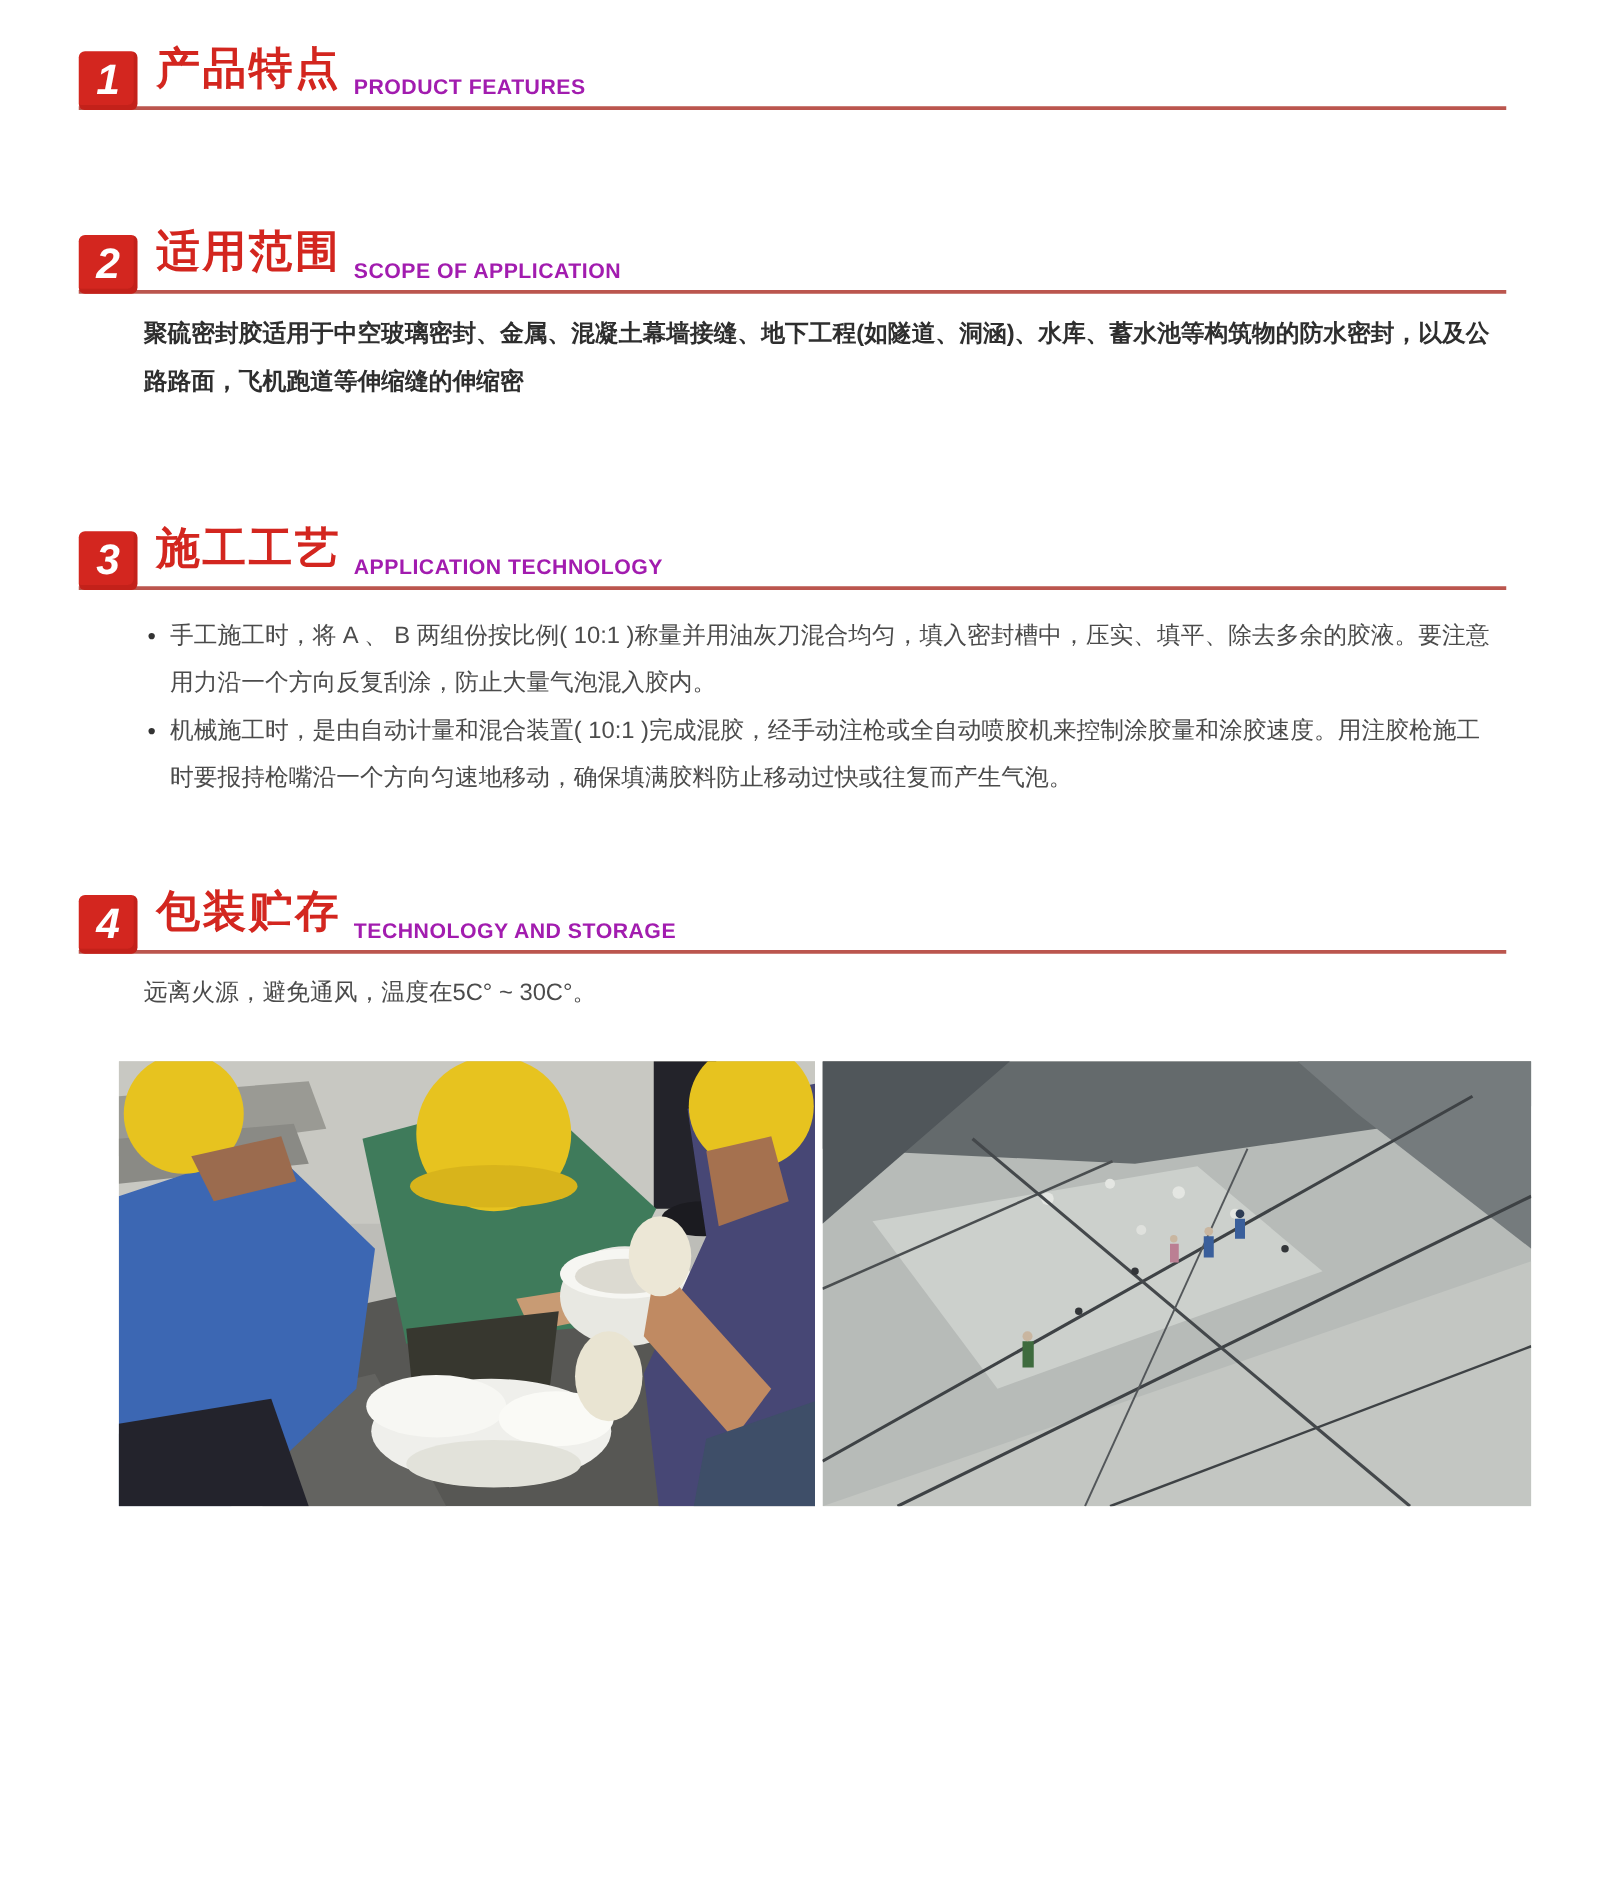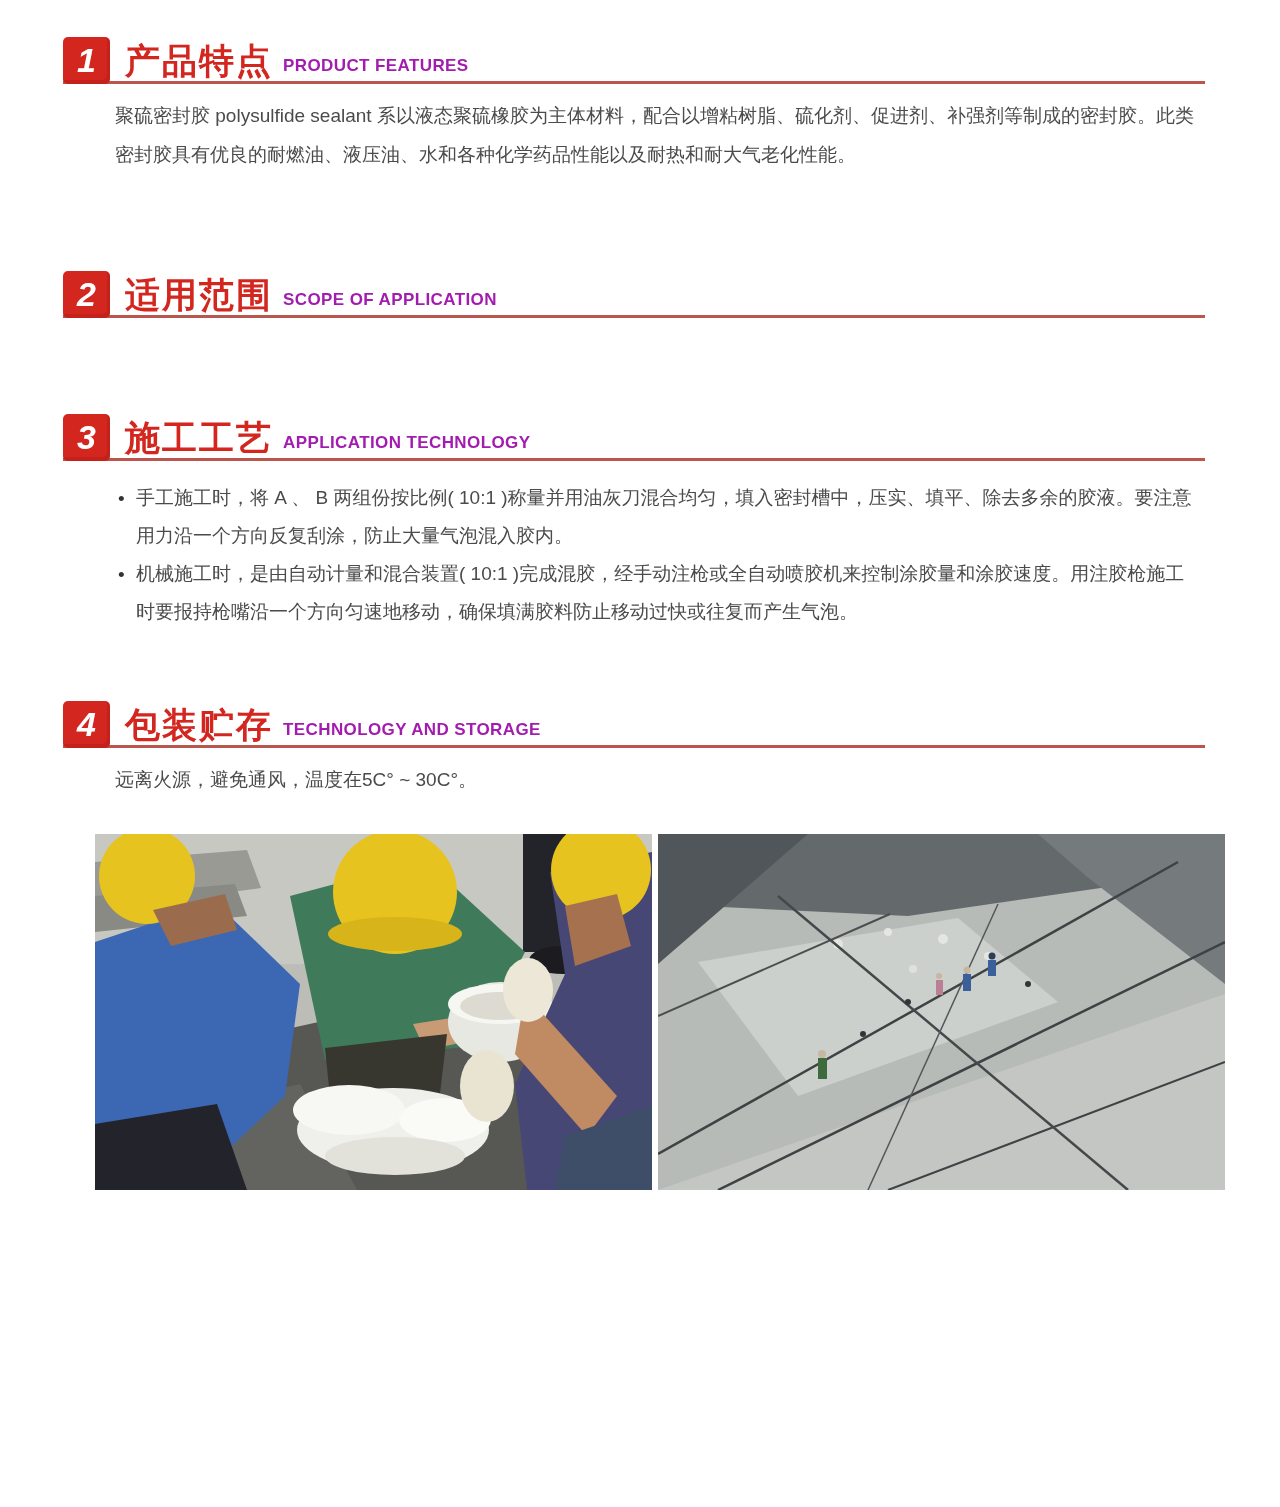--- a/index.html
+++ b/index.html
@@ -37,21 +37,21 @@
     box-shadow: inset -3px -4px 0 rgba(120,10,8,0.18);
     flex: none;
   }
   .title-zh {
     color: #d3261f;
     font-size: 35px;
     font-weight: bold;
     margin: 0 0 0 15px;
     line-height: 1;
     letter-spacing: 2px;
-    padding-bottom: 3px;
+    padding-bottom: 13px;
   }
   .title-en {
     color: #a21caf;
     font-size: 17px;
     font-weight: bold;
     margin-left: 10px;
     padding-bottom: 5px;
     letter-spacing: 0.4px;
     white-space: nowrap;
   }
@@ -114,29 +114,29 @@
 <body>
 
 <div class="page">
 
   <div class="sec sec-1">
     <div class="sec-head">
       <div class="badge">1</div>
       <h2 class="title-zh">产品特点</h2>
       <span class="title-en">PRODUCT FEATURES</span>
     </div>
-    <p class="body-text">聚硫密封胶 polysulfide sealant 系以液态聚硫橡胶为主体材料，配合以增粘树脂、硫化剂、促进剂、补强剂等制成的密封胶。此类密封胶具有优良的耐燃油、液压油、水和各种化学药品性能以及耐热和耐大气老化性能。</p>
   </div>
 
   <div class="sec sec-2">
     <div class="sec-head">
       <div class="badge">2</div>
       <h2 class="title-zh">适用范围</h2>
       <span class="title-en">SCOPE OF APPLICATION</span>
     </div>
+    <p class="lead-text">聚硫密封胶适用于中空玻璃密封、金属、混凝土幕墙接缝、地下工程(如隧道、洞涵)、水库、蓄水池等构筑物的防水密封，以及公路路面，飞机跑道等伸缩缝的伸缩密</p>
   </div>
 
   <div class="sec sec-3">
     <div class="sec-head">
       <div class="badge">3</div>
       <h2 class="title-zh">施工工艺</h2>
       <span class="title-en">APPLICATION TECHNOLOGY</span>
     </div>
     <div class="bullets">
       <div class="bullet-row">

